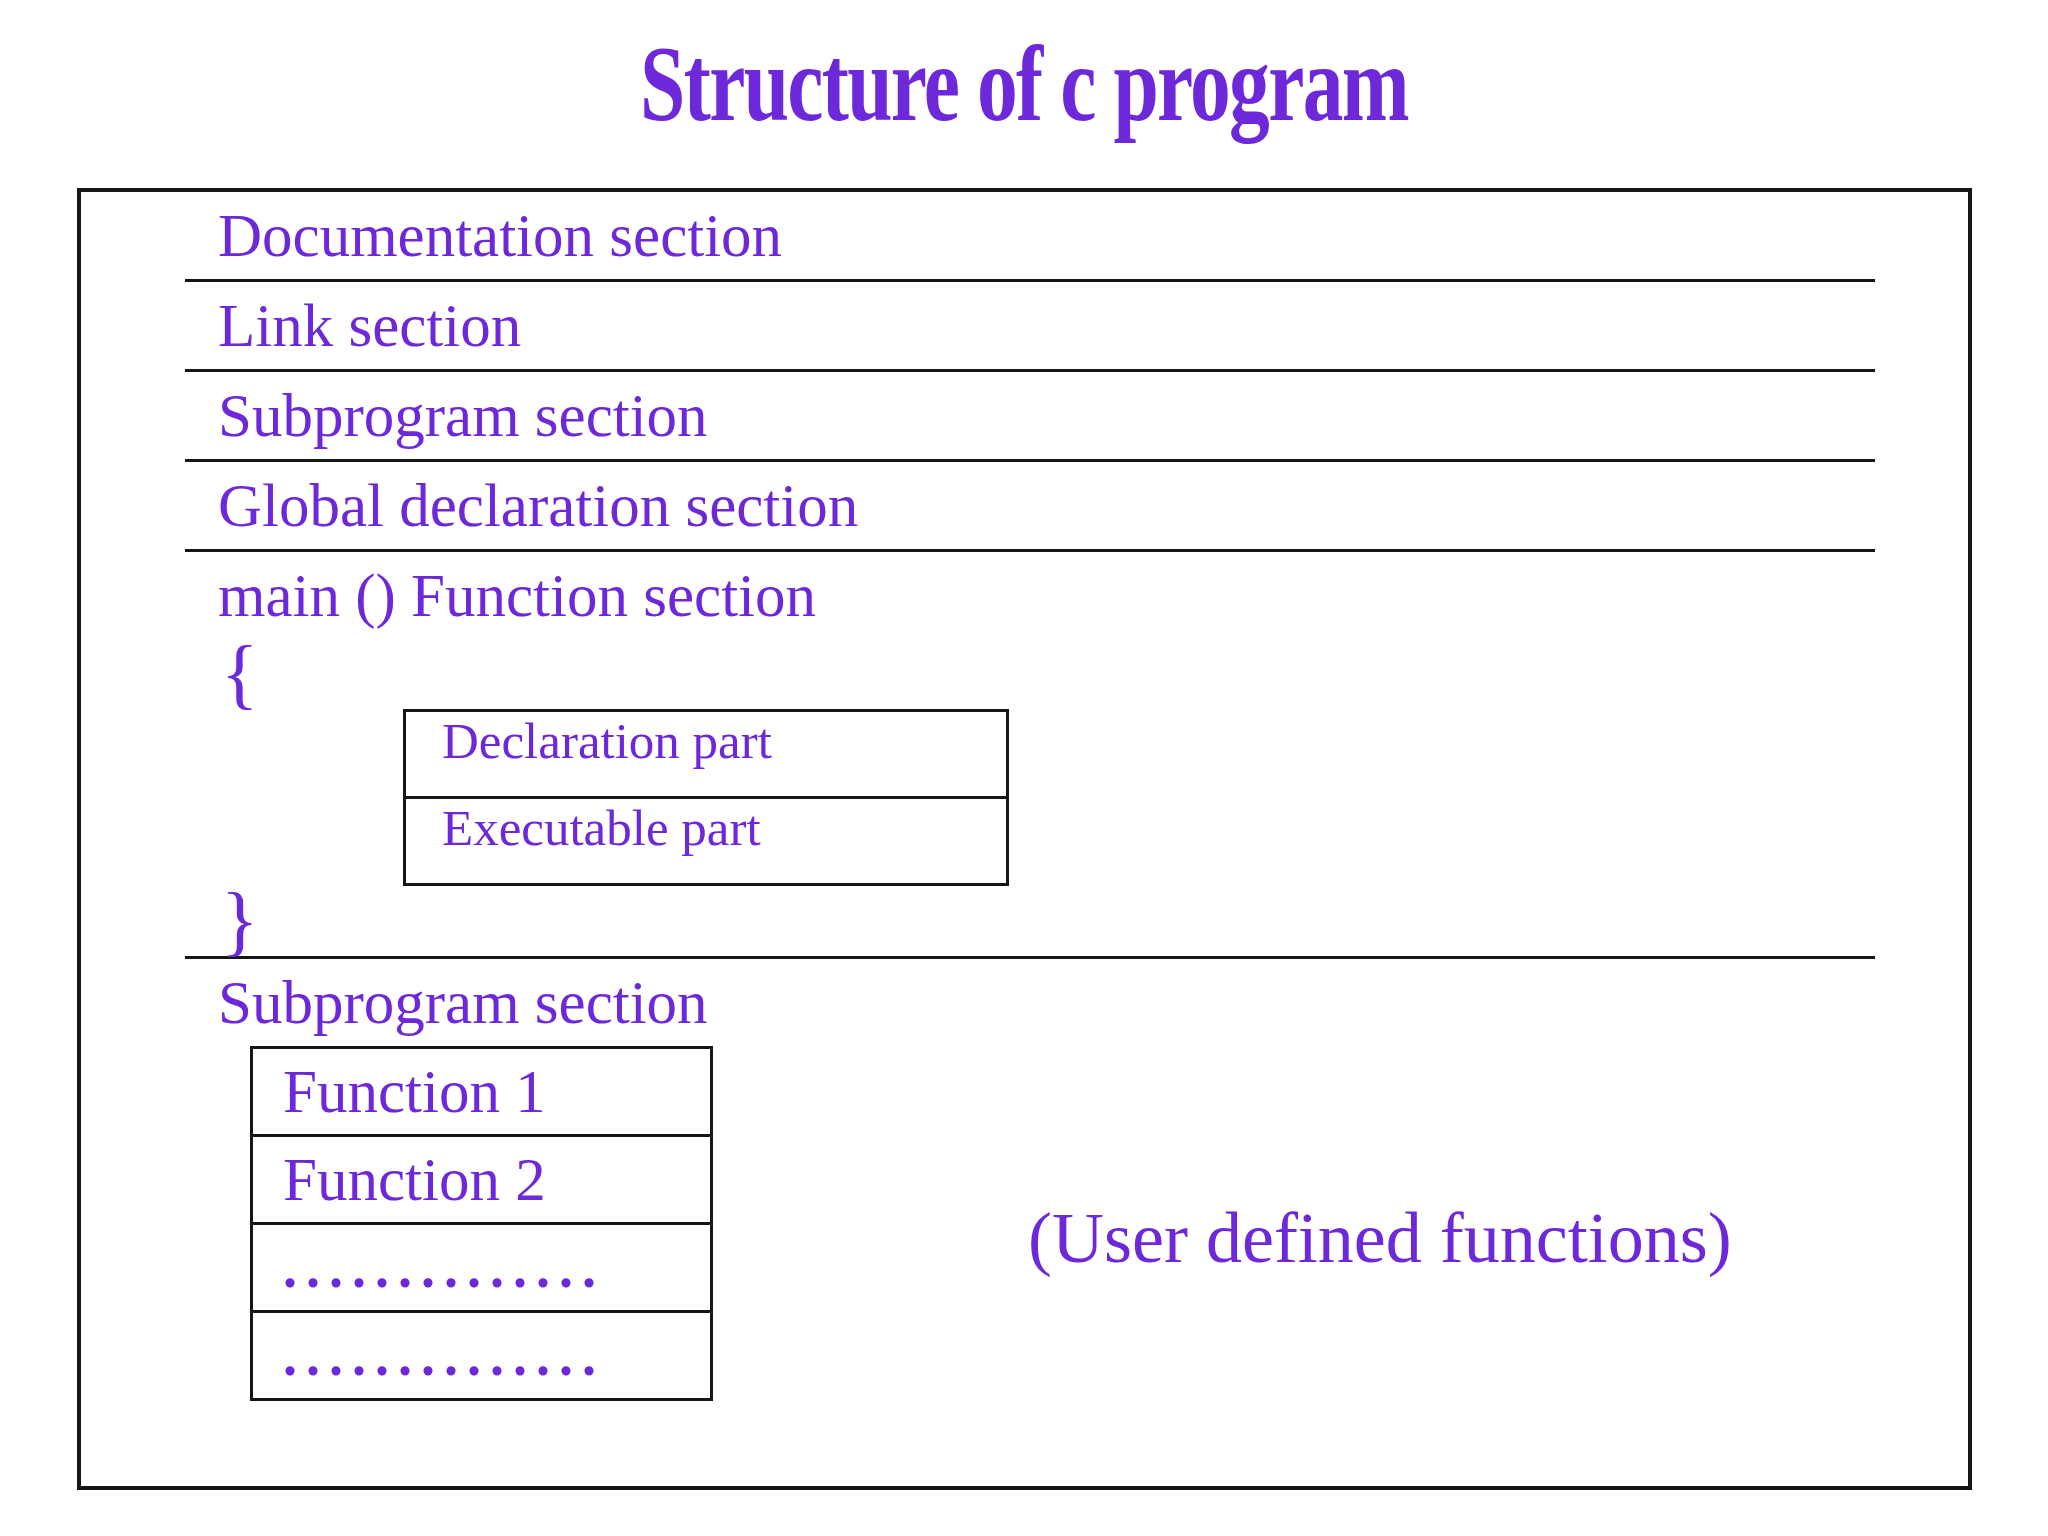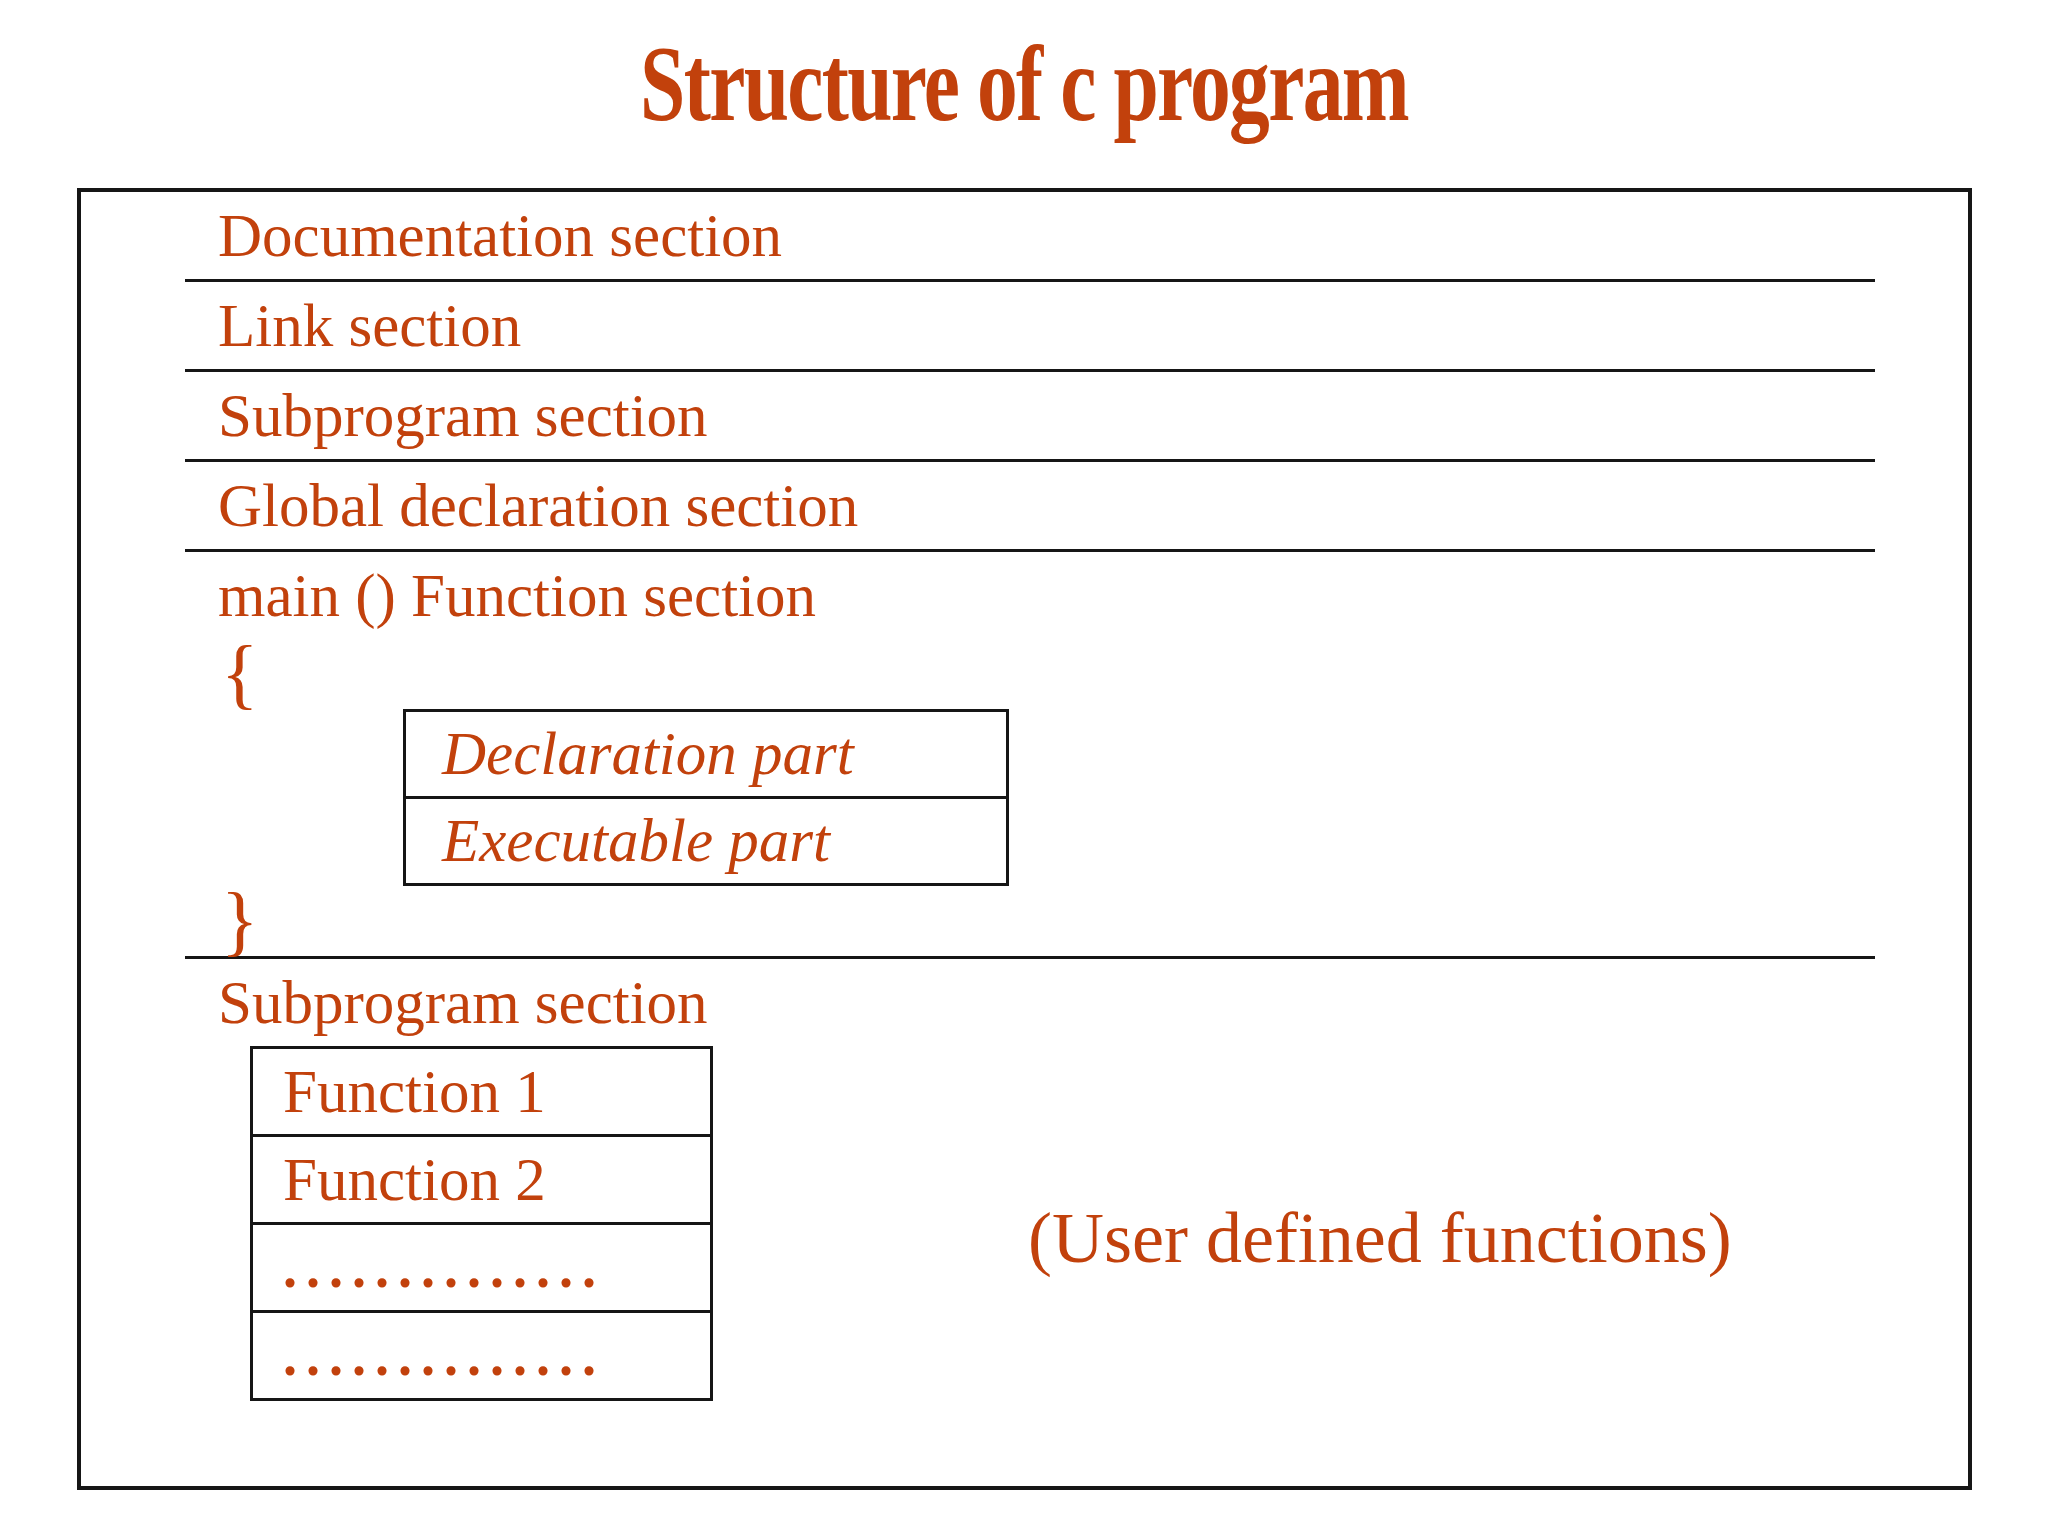--- a/index.html
+++ b/index.html
@@ -6,21 +6,21 @@
     margin: 0;
     padding: 0;
     background: #ffffff;
   }
   .canvas {
     position: relative;
     width: 2048px;
     height: 1536px;
     background: #ffffff;
     font-family: "Liberation Serif", "DejaVu Serif", serif;
-    color: #c2410c;
+    color: #6d28d9;
     overflow: hidden;
   }
   .title {
     position: absolute;
     top: 28px;
     left: 0;
     width: 100%;
     text-align: center;
     font-size: 97px;
     font-weight: bold;
@@ -62,25 +62,23 @@
   }
   .inner-box {
     margin-left: 322px;
     width: 606px;
     border: 3px solid #161616;
     box-sizing: border-box;
   }
   .inner-box .irow {
     height: 84px;
     display: flex;
-    align-items: center;
     padding-left: 36px;
-    font-size: 61px;
+    font-size: 51px;
     white-space: nowrap;
-    font-style: italic;
   }
   .inner-box .irow + .irow {
     border-top: 3px solid #161616;
   }
   .func-box {
     margin-left: 169px;
     width: 463px;
     border: 3px solid #161616;
     box-sizing: border-box;
   }

